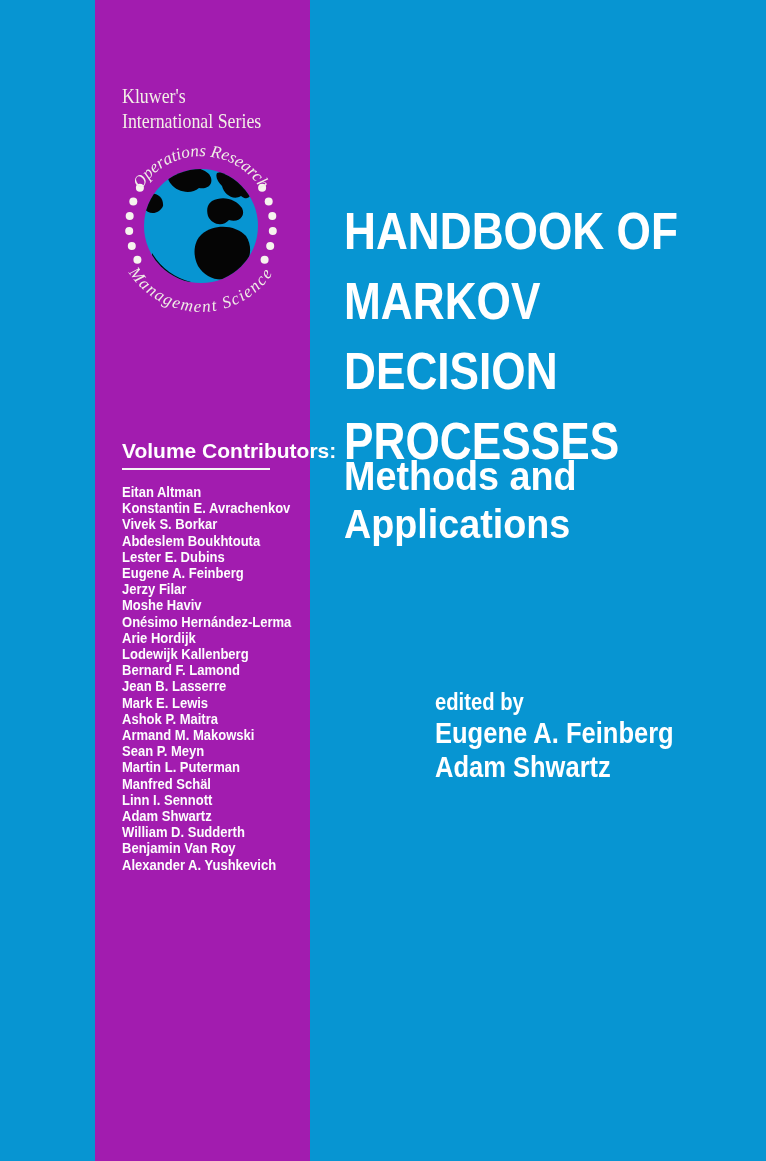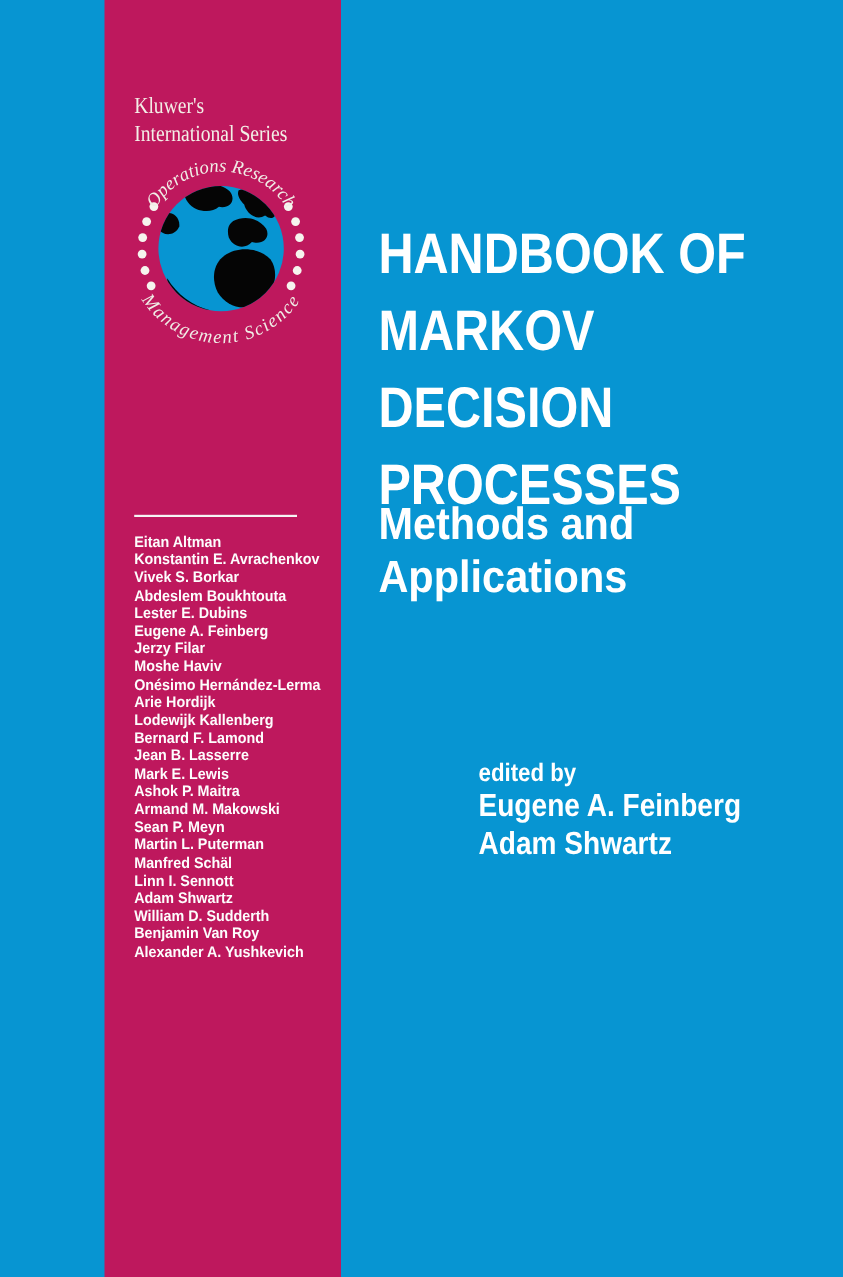--- a/index.html
+++ b/index.html
@@ -4,21 +4,21 @@
 <style>
   html,body { margin:0; padding:0; background:#0795d2; }
   .cover {
     position:relative; width:766px; height:1161px;
     background:#0795d2; overflow:hidden;
     font-family:"Liberation Sans", sans-serif;
   }
   
   .strip {
     position:absolute; left:95px; top:0; width:215px; height:100%;
-    background:#be185d;
+    background:#a21caf;
   }
   .publisher {
     position:absolute; left:27px; top:84px;
     font-family:"Liberation Serif", serif;
     font-size:21px; line-height:25px; color:#f3efe7;
     transform:scaleX(0.85); transform-origin:0 0; white-space:nowrap;
   }
   .emblem { position:absolute; left:16px; top:136px; width:180px; height:180px; }
   .arc-text {
     font-family:"Liberation Serif", serif; font-style:italic;
@@ -109,20 +109,21 @@
 
       <text class="arc-text">
         <textPath href="#arcTop" xlink:href="#arcTop" startOffset="50%" text-anchor="middle">Operations Research</textPath>
       </text>
       <text class="arc-text arc-bottom">
         <textPath href="#arcBottom" xlink:href="#arcBottom" startOffset="50%" text-anchor="middle">Management Science</textPath>
       </text>
     </svg>
 
 
+    <div class="contrib-head">Volume Contributors:</div>
     <div class="contrib-rule"></div>
 
     <div class="contrib-list">
       <div>Eitan Altman</div>
       <div>Konstantin E. Avrachenkov</div>
       <div>Vivek S. Borkar</div>
       <div>Abdeslem Boukhtouta</div>
       <div>Lester E. Dubins</div>
       <div>Eugene A. Feinberg</div>
       <div>Jerzy Filar</div>

